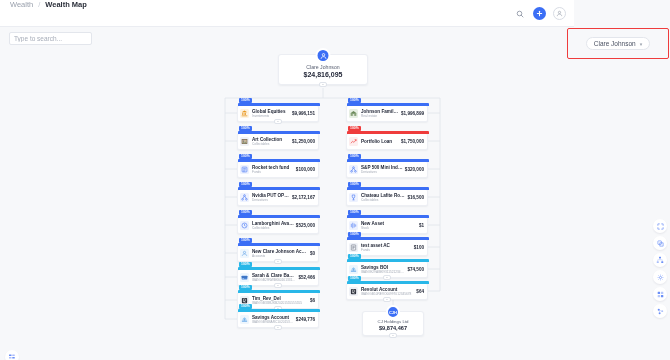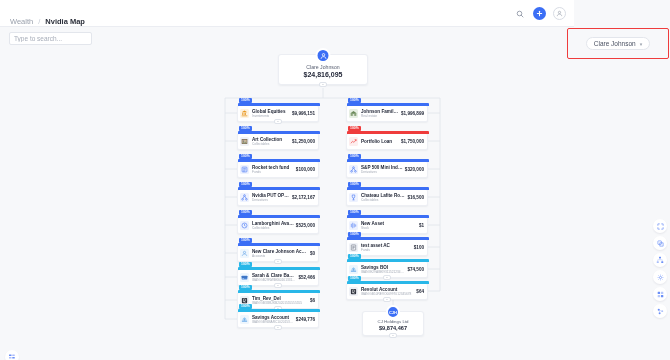--- a/index.html
+++ b/index.html
@@ -8,21 +8,21 @@
     font-family: "Liberation Sans", sans-serif;
     background: #f7f8fa;
     overflow: hidden;
   }
   #app { position: relative; width: 670px; height: 360px; background: #f7f8fa; }
 
   
   .topbar {
     position: absolute; top: 0; left: 0; width: 574px; height: 27px;
     background: #ffffff; border-bottom: 1px solid #ebedf2;
-    display: flex; align-items: flex-end; padding: 0 10px;
+    display: flex; align-items: flex-start; padding: 0 10px;
   }
   .breadcrumb { display: flex; align-items: center; gap: 5px; font-size: 7.5px; }
   .bc-parent { color: #9aa1ad; }
   .bc-sep { color: #c6cbd4; }
   .bc-current { color: #2b2f3a; font-weight: bold; }
 
   .topbar-right {
     position: absolute; right: 8px; top: 0; height: 27px;
     display: flex; align-items: center; gap: 7px;
   }
@@ -175,21 +175,21 @@
 </style>
 </head>
 <body>
 
 <div id="app">
 
   <div class="topbar">
     <div class="breadcrumb">
       <span class="bc-parent">Wealth</span>
       <span class="bc-sep">/</span>
-      <span class="bc-current">Nvidia Map</span>
+      <span class="bc-current">Wealth Map</span>
     </div>
 
     <div class="topbar-right">
       <span class="icon-btn plain">
         <svg width="8" height="8" viewBox="0 0 16 16" fill="none" stroke="currentColor" stroke-width="1.7">
           <circle cx="7" cy="7" r="4.6"></circle>
             <line x1="10.4" y1="10.4" x2="14" y2="14" stroke-linecap="round"></line>
         </svg>
       </span>
       <span class="icon-btn filled">

